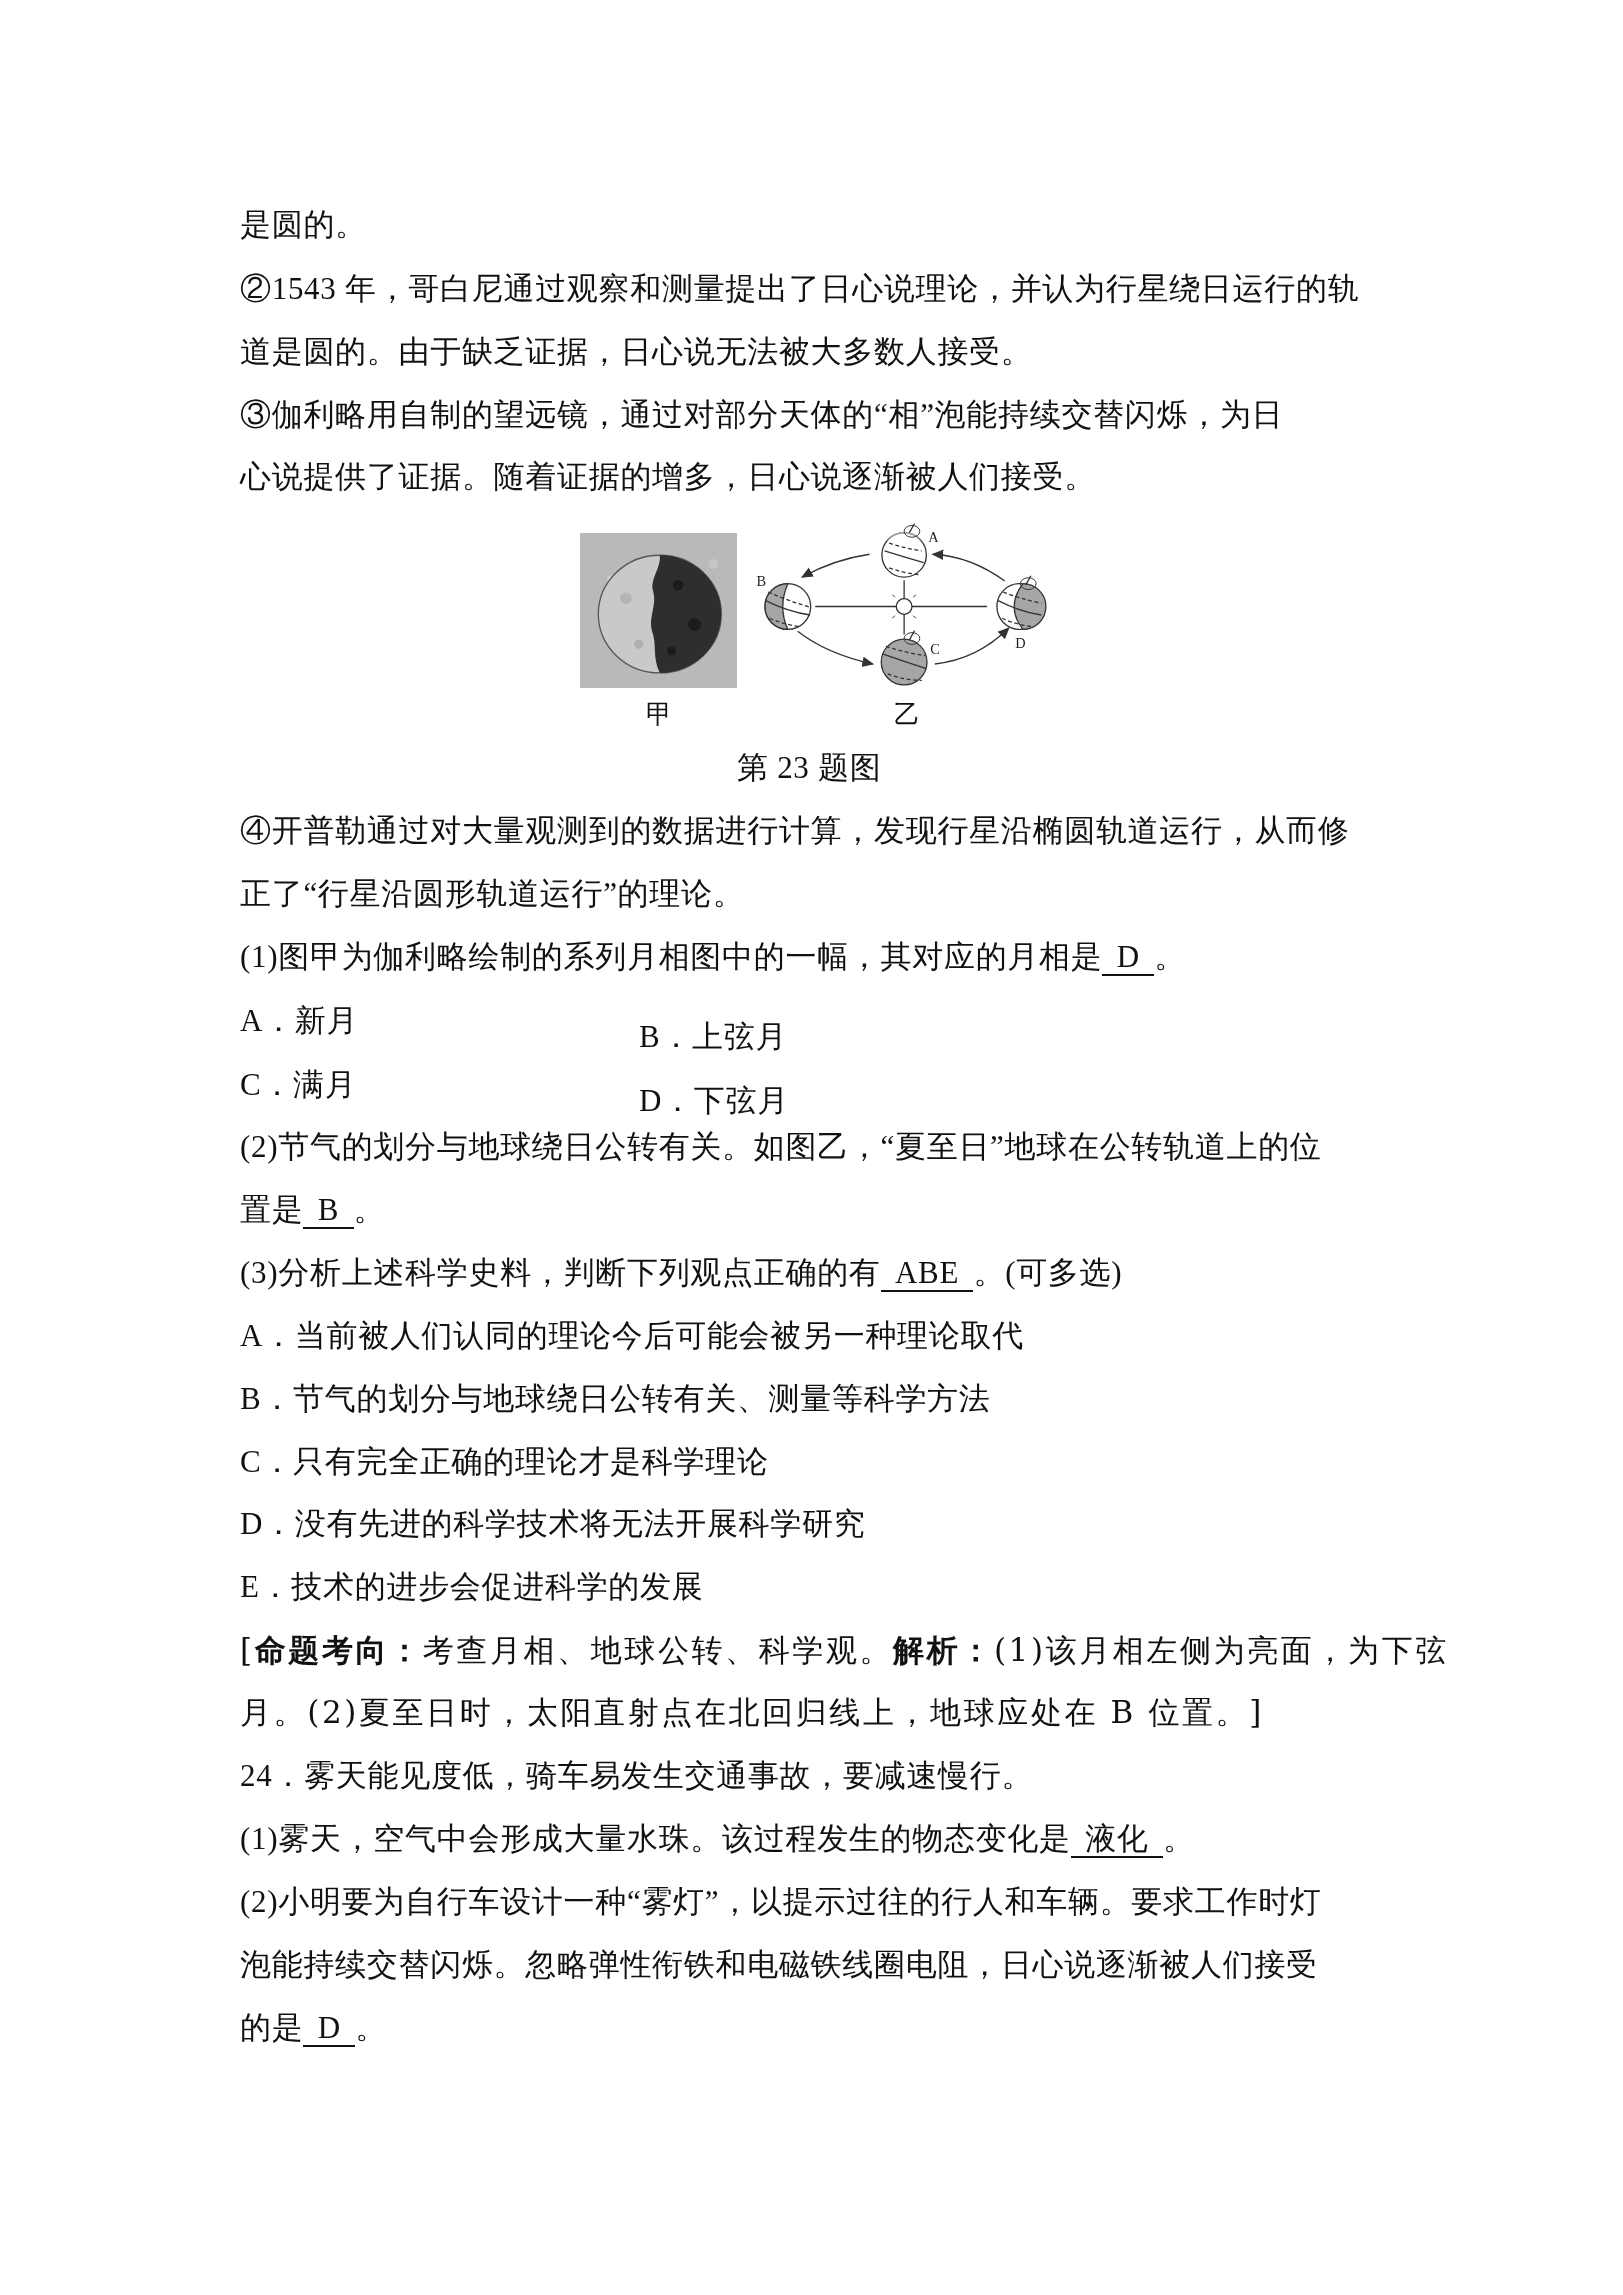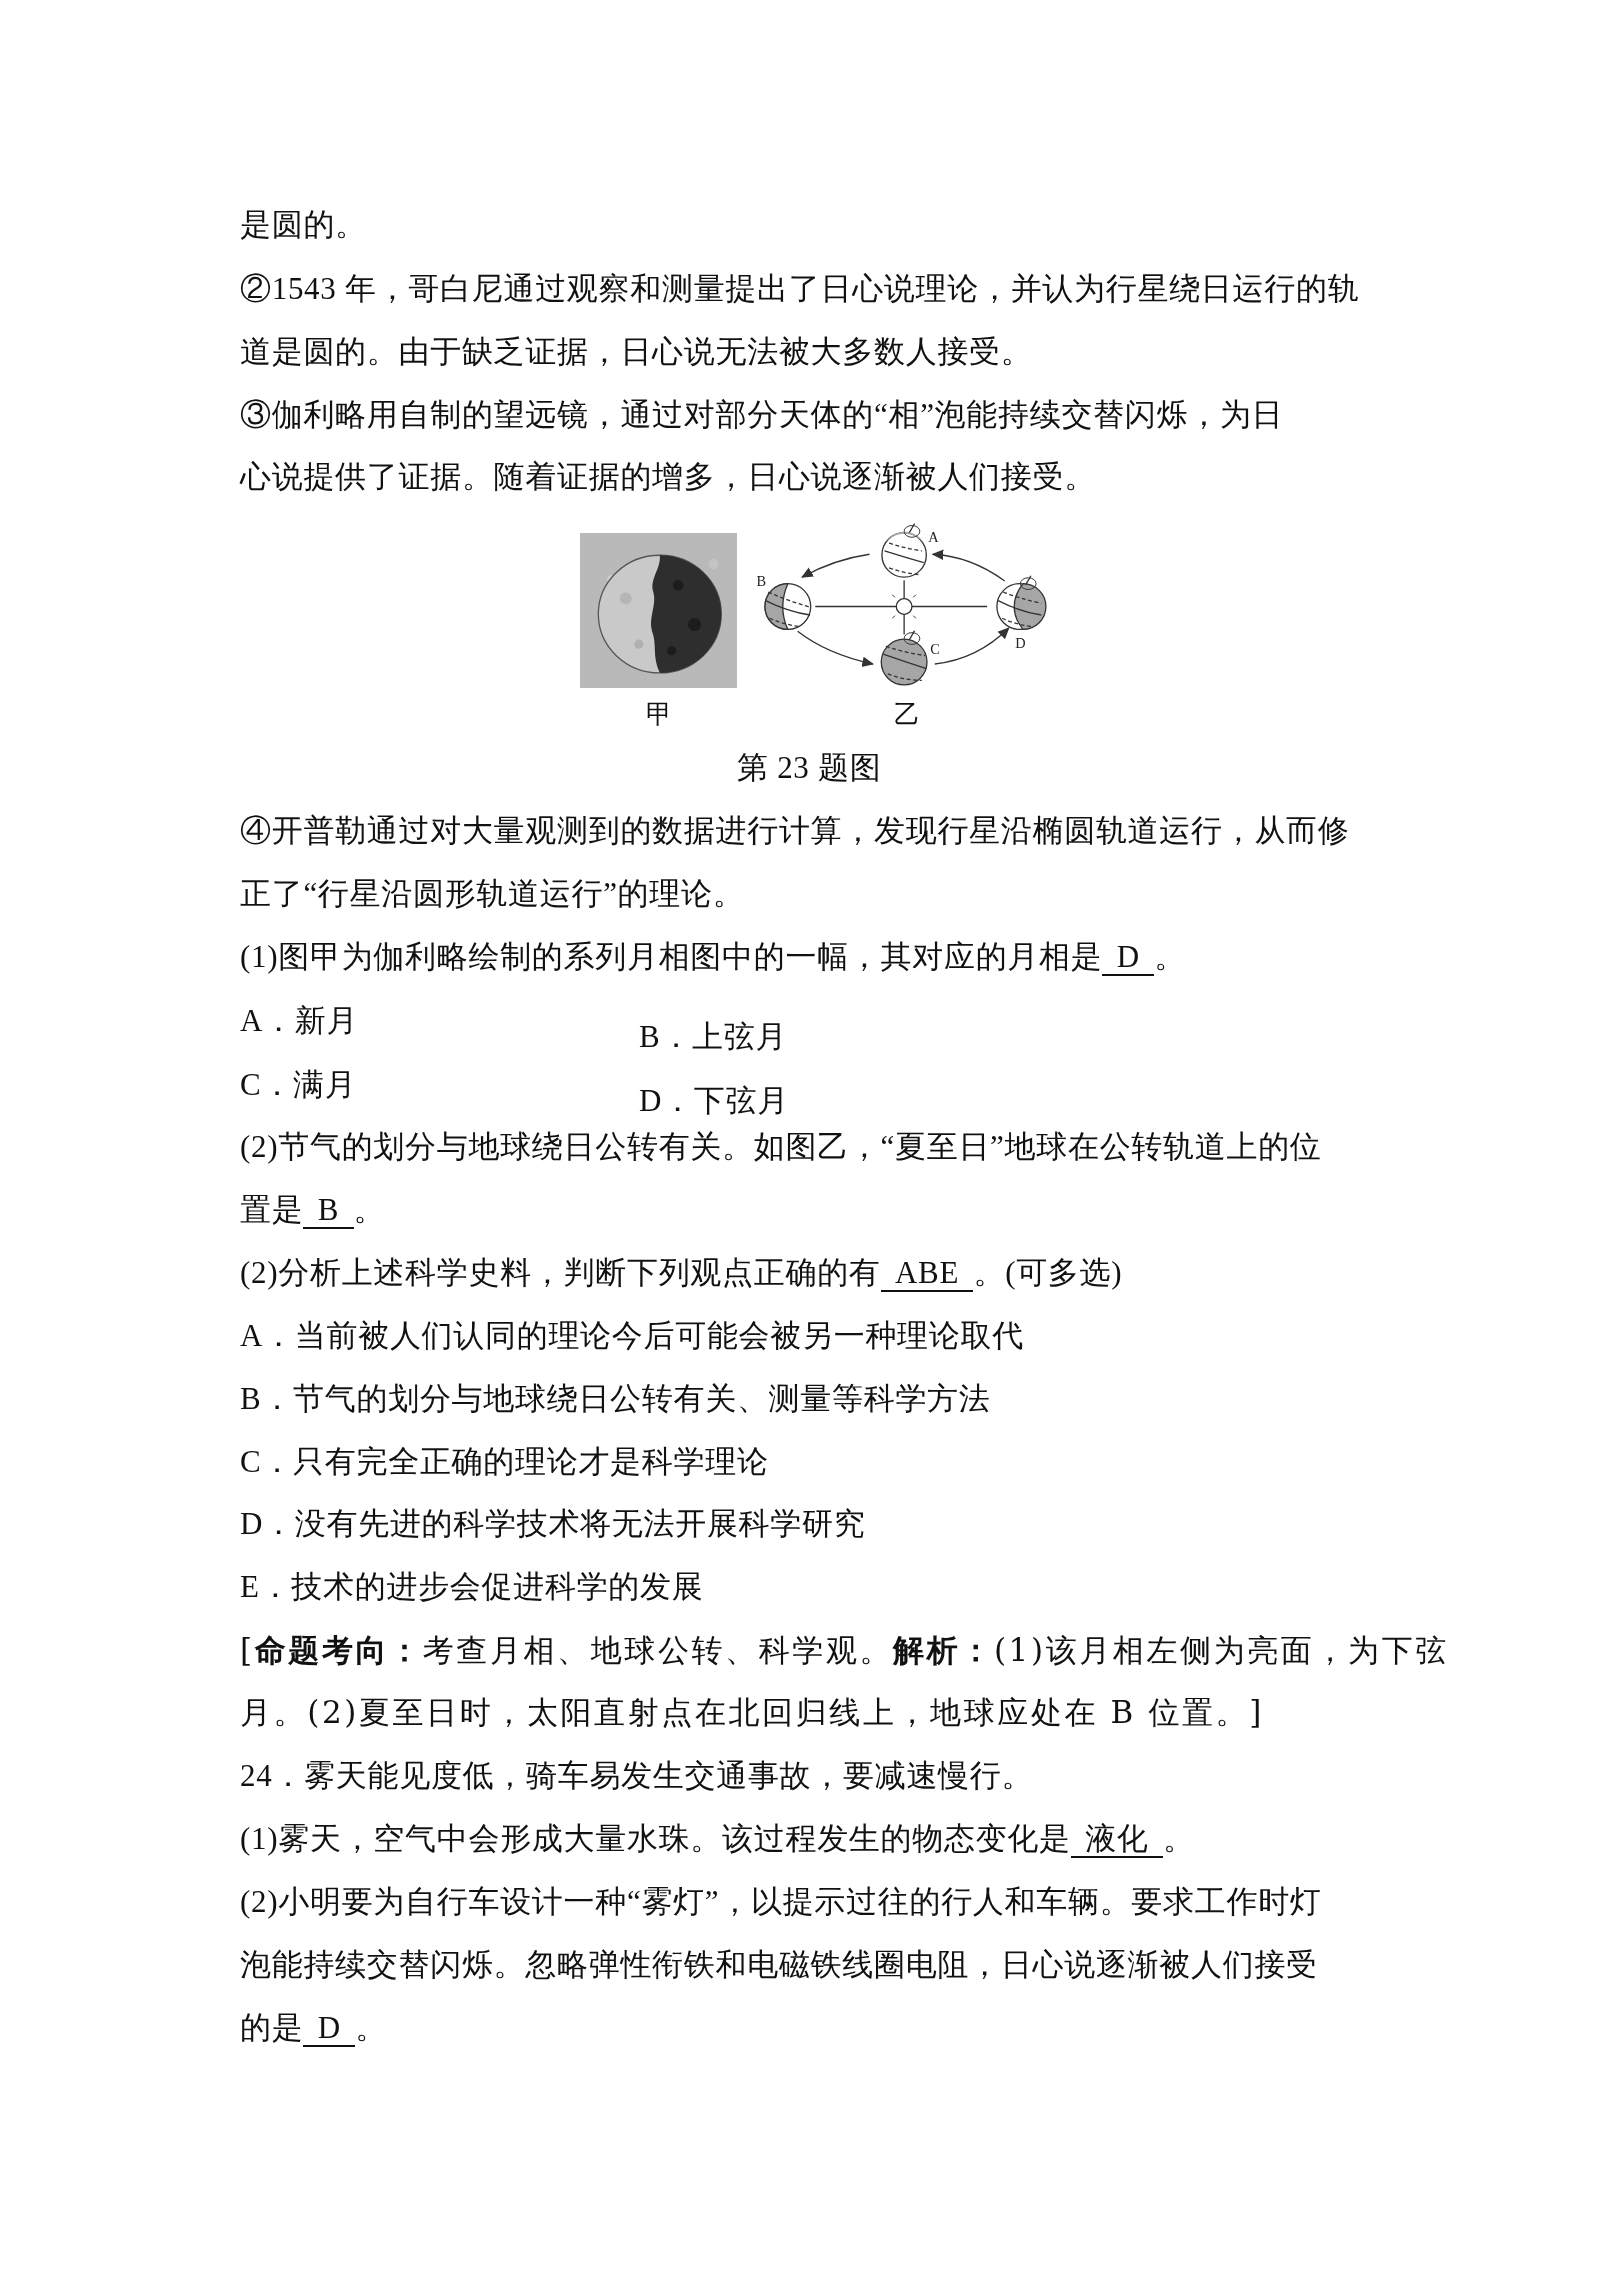--- a/index.html
+++ b/index.html
@@ -190,21 +190,21 @@
     <span>C．满月</span>
     <span class="col2">D．下弦月</span>
   </div>
 
   <div class="line" style="top:1127px">(2)节气的划分与地球绕日公转有关。如图乙，“夏至日”地球在公转轨道上的位</div>
   <div class="line" style="top:1190px">
     <span>置是</span><span class="blank">B</span><span>。</span>
   </div>
 
   <div class="line" style="top:1253px">
-    <span>(2)分析上述科学史料，判断下列观点正确的有</span><span class="blank">ABE</span><span>。(可多选)</span>
+    <span>(3)分析上述科学史料，判断下列观点正确的有</span><span class="blank">ABE</span><span>。(可多选)</span>
   </div>
   <div class="line" style="top:1316px">A．当前被人们认同的理论今后可能会被另一种理论取代</div>
   <div class="line" style="top:1379px">B．节气的划分与地球绕日公转有关、测量等科学方法</div>
   <div class="line" style="top:1442px">C．只有完全正确的理论才是科学理论</div>
   <div class="line" style="top:1504px">D．没有先进的科学技术将无法开展科学研究</div>
   <div class="line" style="top:1567px">E．技术的进步会促进科学的发展</div>
 
   <div class="line explain" style="top:1631px">
     <span>[</span><span class="bold-label">命题考向：</span><span>考查月相、地球公转、科学观。</span><span class="bold-label">解析：</span><span>(1)该月相左侧为亮面，为下弦</span>
   </div>

